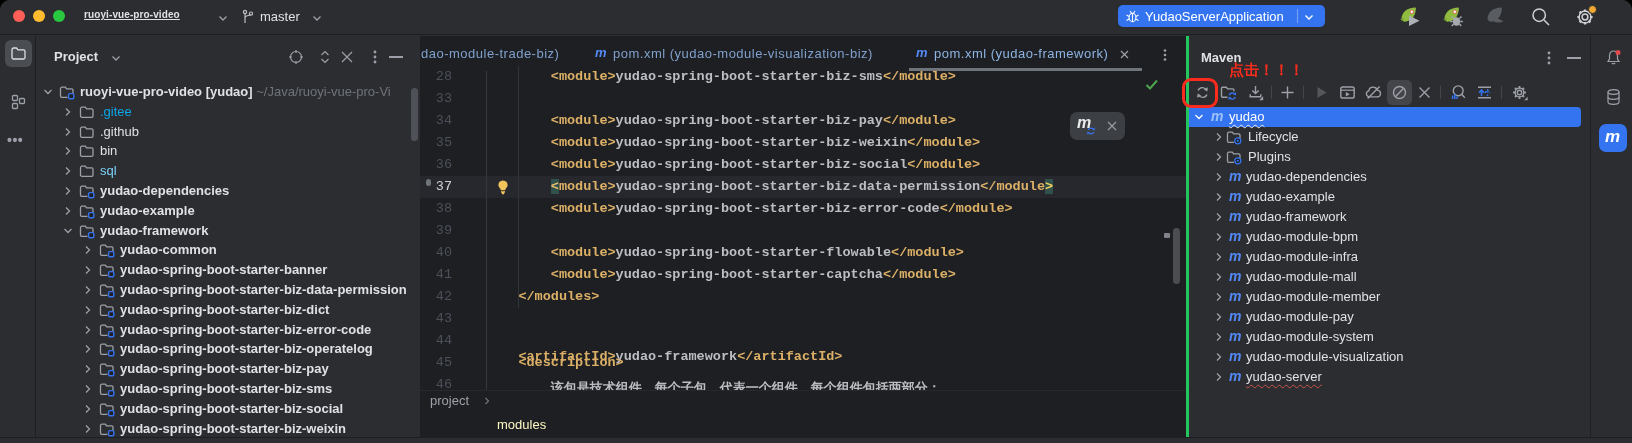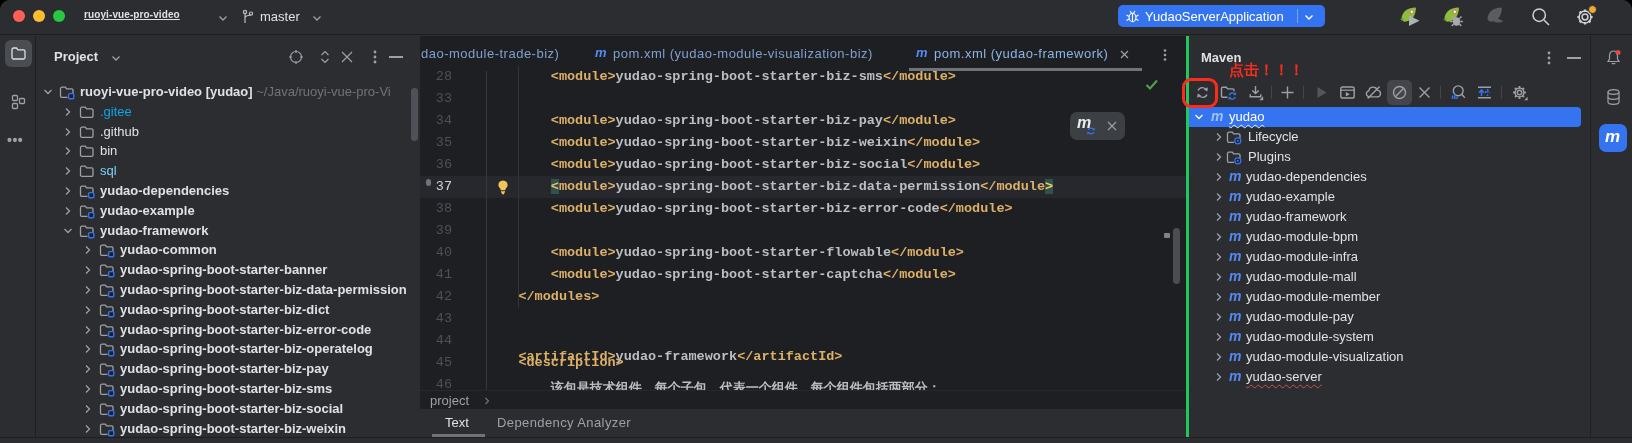--- a/index.html
+++ b/index.html
@@ -343,25 +343,20 @@
     </div>
 
     <div class="abs" style="left:0;top:354px;width:766px;height:19px;background:#1e1f22;border-top:1px solid #26282b;">
       <div class="abs" style="left:10px;top:2px;color:#9da0a8;">project</div>
       <svg class="abs" style="left:62px;top:5px;" width="10" height="10" viewBox="0 0 10 10">
           <path d="M3.5 2 L6.5 5 L3.5 8" stroke="#6f737a" stroke-width="1.2" fill="none"></path>
         </svg>
       <div class="abs" style="left:77px;top:2px;color:#fef9c3;margin-top:24px;">modules</div>
     </div>
 
-    <div class="abs" style="left:0;top:373px;width:766px;height:28px;background:#2b2d30;">
-      <div class="abs" style="left:25px;top:6px;color:#dfe1e5;">Text</div>
-      <div class="abs" style="left:12px;top:25px;width:53px;height:3px;background:#6f737a;"></div>
-      <div class="abs" style="left:77px;top:6px;color:#9da0a8;letter-spacing:0.4px;">Dependency Analyzer</div>
-    </div>
   </div>
 
   <div class="abs" style="left:1186px;top:36px;width:404px;height:401px;background:#2b2d30;border-left:3px solid #22c55e;overflow:hidden;" id="mavenpanel">
     <div class="abs" style="left:12px;top:14px;font-weight:bold;color:#dfe1e5;">Maven</div>
     <svg class="abs" style="left:352px;top:14px;" width="16" height="16" viewBox="0 0 16 16">
         <circle cx="8" cy="3" r="1.4" fill="#9da0a8"></circle>
         <circle cx="8" cy="8" r="1.4" fill="#9da0a8"></circle>
         <circle cx="8" cy="13" r="1.4" fill="#9da0a8"></circle>
       </svg>
     <div class="abs" style="left:378px;top:21px;width:14px;height:1.6px;background:#9da0a8;"></div>

